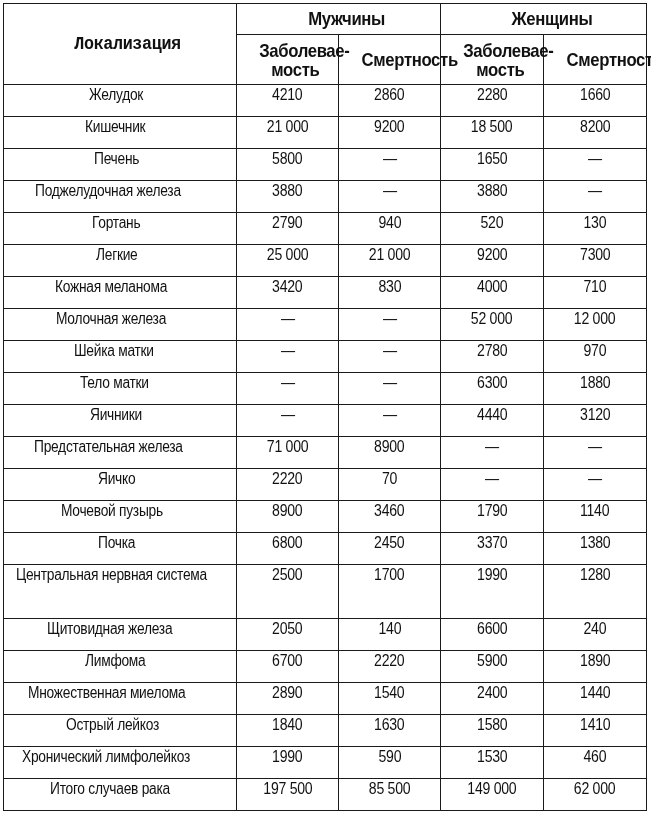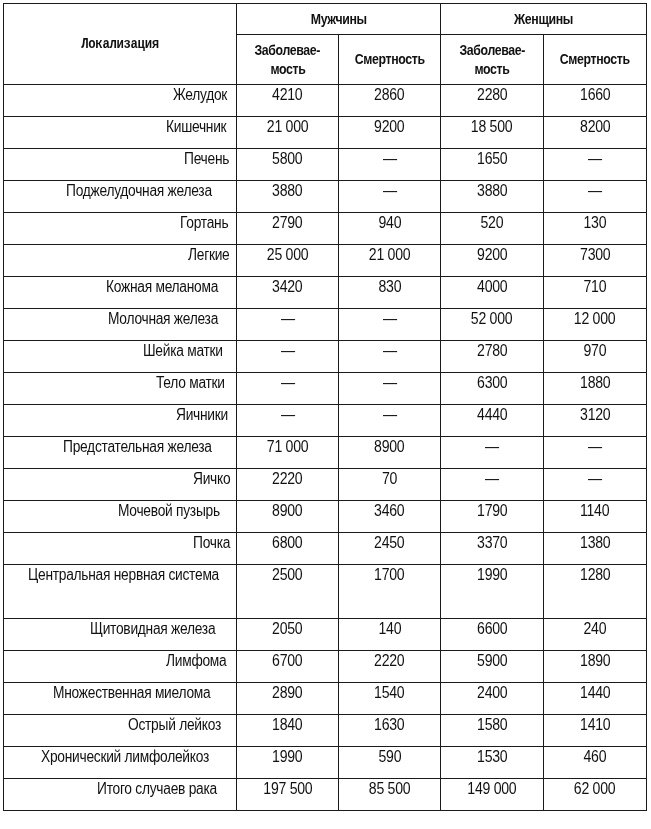--- a/index.html
+++ b/index.html
@@ -29,39 +29,40 @@
     table.stats col.c-w1  { width: 103px; }
     table.stats col.c-w2  { width: 103px; }
 
     table.stats th, table.stats td {
       border: 1.4px solid #1a1a1a;
       padding: 0;
       vertical-align: top;
     }
     table.stats th {
       font-weight: bold;
-      font-size: 14px;
+      font-size: 19px;
       letter-spacing: -0.4px;
       text-align: center;
       vertical-align: middle;
       transform-origin: center;
+      padding-left: 16px;
     }
     th.h-loc { height: 80px; font-family: Liberation Mono, monospace; }
     th.h-group { height: 30px; }
     th.h-sub { height: 49px; line-height: 19px; }
 
     table.stats td {
       font-size: 16px;
       letter-spacing: -0.3px;
       line-height: 20px;
       height: 32px;
       box-sizing: border-box;
     }
     td.loc {
-      text-align: right;
+      text-align: center;
       padding: 6px 0 0 9px;
     }
     td.num {
       text-align: center;
       padding-top: 6px;
     }
     tr.tall td { height: 54px; }
     .narrow {
       display: inline-block;
       transform: scaleX(0.86);

